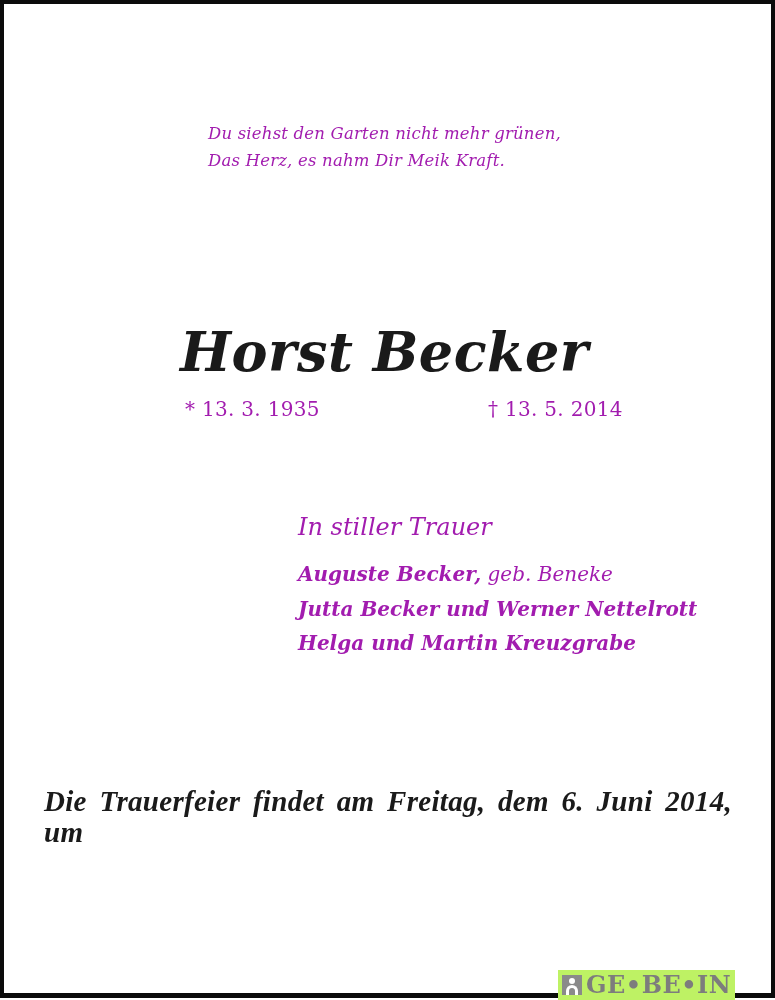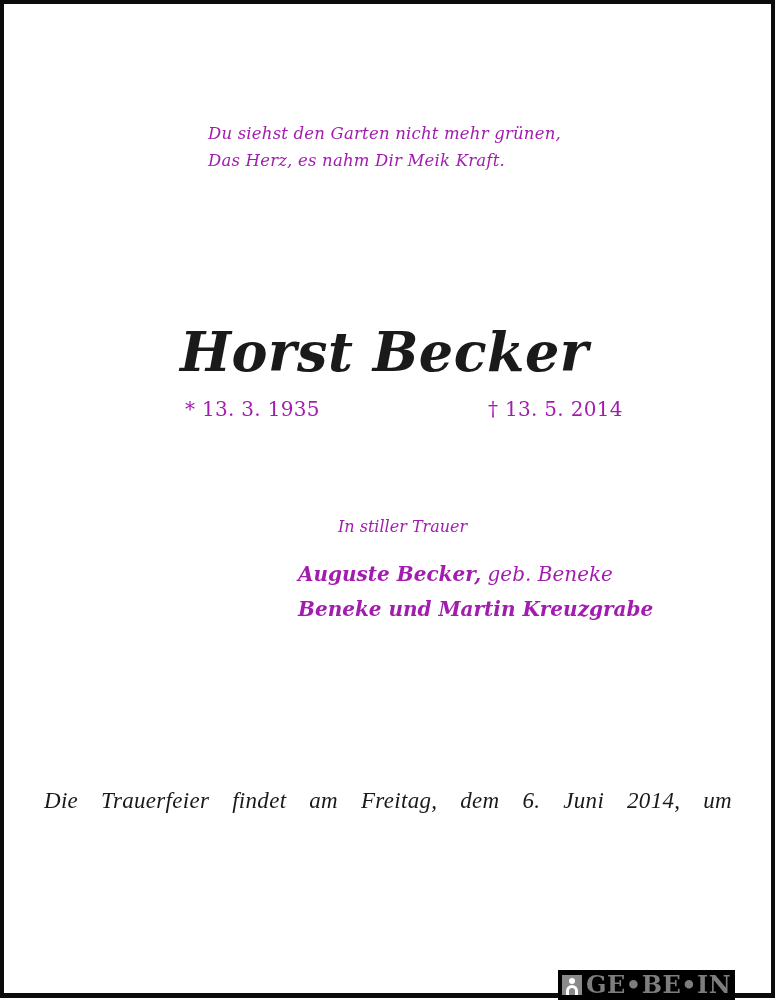--- a/index.html
+++ b/index.html
@@ -27,39 +27,39 @@
       color: #1a1a1a; letter-spacing: 0.5px; white-space: nowrap;
     }
     .dates {
       position: absolute; top: 395px; font-size: 20px;
       line-height: 28px; white-space: nowrap; letter-spacing: 0.3px;
     }
     .born { left: 185px; }
     .died { left: 440px; margin-left: 48px; }
     .mourn-intro {
       position: absolute; left: 298px; top: 513px;
-      font-style: italic; font-size: 16px; line-height: 28px; white-space: nowrap; margin-left: 40px;
+      font-style: italic; font-size: 24px; line-height: 28px; white-space: nowrap;
     }
     .mourners {
       position: absolute; left: 298px; top: 557px;
       font-style: italic; font-size: 20px; line-height: 34.5px;
     }
     .mourners div { white-space: nowrap; }
     .b { font-weight: bold; }
     .notice {
       position: absolute; left: 44px; top: 786px; width: 688px;
       font-family: "Liberation Serif", "DejaVu Serif", serif;
-      font-style: italic; font-size: 23px; line-height: 30.5px;
-      text-align: justify; color: #1a1a1a; letter-spacing: 0.3px;
+      font-style: italic; font-size: 29px; line-height: 30.5px;
+      text-align: justify; color: #1a1a1a; letter-spacing: 0.3px; font-weight: bold;
     }
     .notice .line { display: block; text-align: justify; text-align-last: justify; height: 30.5px; }
     .notice .line.last { text-align-last: left; }
     .logo {
       position: absolute; left: 558px; top: 970px; height: 30px;
-      padding: 0 4px 0 4px; background: #000000;
+      padding: 0 4px 0 4px; background: #bef264;
       display: flex; align-items: center; gap: 4px;
     }
     .logo-icon {
       width: 20px; height: 20px; background: #8a8a8a; position: relative;
     }
     .logo-icon .head {
       position: absolute; left: 7px; top: 3px; width: 6px; height: 6px;
       border-radius: 50%; background: #ffffff;
     }
     .logo-icon .body {
@@ -84,21 +84,22 @@
 
 <div class="name">Horst Becker</div>
 
 <div class="dates born serif">* 13. 3. 1935</div>
 <div class="dates died serif">† 13. 5. 2014</div>
 
 <div class="mourn-intro serif">In stiller Trauer</div>
 
 <div class="mourners serif">
   <div><span class="b">Auguste Becker,</span><span> geb. Beneke</span></div>
-  <div><span class="b">Beneke und Martin Kreuzgrabe</span></div>
+  <div><span class="b">Jutta Becker und Werner Nettelrott</span></div>
+  <div><span class="b">Helga und Martin Kreuzgrabe</span></div>
 </div>
 
 <div class="notice">
   <span class="line">Die Trauerfeier findet am Freitag, dem 6. Juni 2014, um</span>
 </div>
 
 <div class="logo">
   <div class="logo-icon">
     <div class="head"></div>
     <div class="body"></div>

